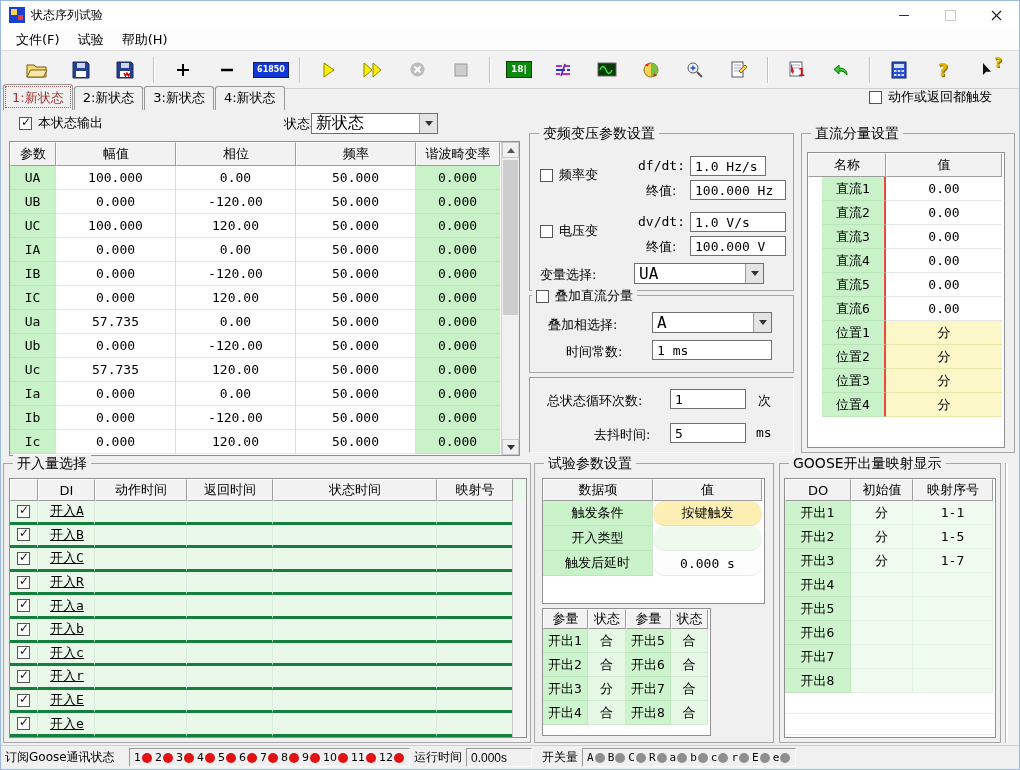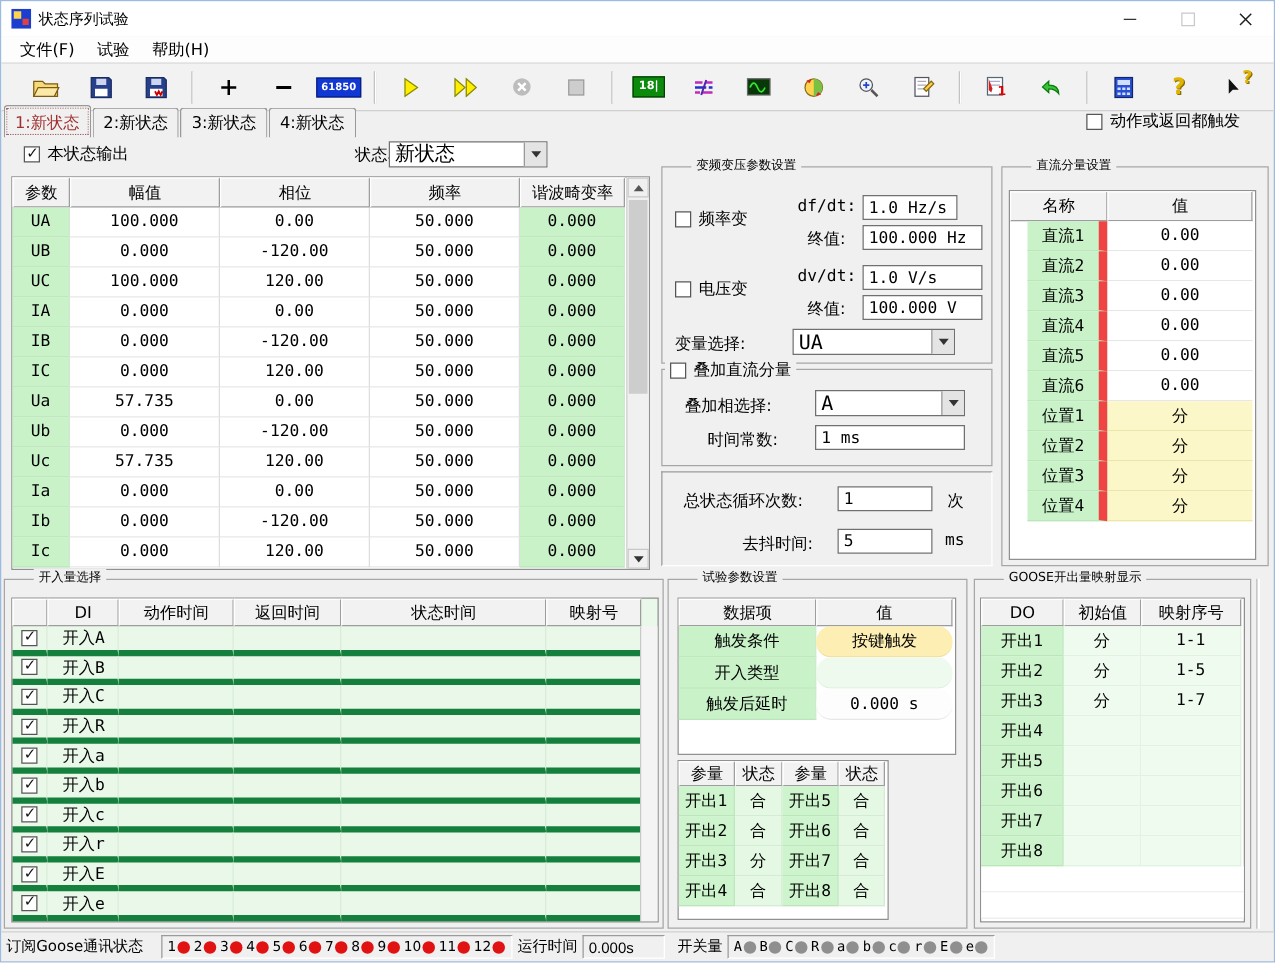--- a/index.html
+++ b/index.html
@@ -66,21 +66,21 @@
     display:flex;align-items:center;justify-content:center;flex:none;}
   .tri-down{width:0;height:0;border-left:4px solid transparent;border-right:4px solid transparent;
     border-top:5px solid #333;}
   .tri-up{width:0;height:0;border-left:4px solid transparent;border-right:4px solid transparent;
     border-bottom:5px solid #555;}
   .tin{position:absolute;height:20px;background:#fff;border:1px solid #707070;box-sizing:border-box;
     font-family:"DejaVu Sans Mono",monospace;font-size:13px;padding:0 0 0 4px;color:#000;}
 
   
   .group{position:absolute;border:1px solid #a6a6a6;box-sizing:border-box;}
-  .group-title{position:absolute;top:-9px;left:23px;background:#f0f0f0;padding:0 4px;font-size:10px;white-space:nowrap;}
+  .group-title{position:absolute;top:-9px;left:9px;background:#f0f0f0;padding:0 4px;font-size:14px;white-space:nowrap;}
   .group-title-cb{position:absolute;top:-9px;left:2px;background:#f0f0f0;padding:0 4px;}
 
   
   .hcell{background:#f2f2f2;border:1px solid;border-color:#fff #9d9d9d #9d9d9d #fff;
     box-sizing:border-box;display:flex;align-items:center;justify-content:center;font-size:13px;}
   .cell{box-sizing:border-box;display:flex;align-items:center;justify-content:center;
     font-size:13px;overflow:hidden;white-space:nowrap;}
 
   
   .ptable{position:absolute;left:8px;top:140px;width:509px;height:313px;
@@ -102,32 +102,32 @@
   .g-overlay{left:528px;top:294px;width:265px;height:78px;}
   .loop-panel{position:absolute;left:528px;top:376px;width:265px;height:76px;
     border:1px solid;border-color:#9a9a9a #fff #fff #9a9a9a;box-sizing:border-box;}
   .flabel{position:absolute;font-size:13px;white-space:nowrap;}
 
   
   .g-dc{left:800px;top:132px;width:214px;height:320px;}
   .dctable{position:absolute;left:5px;top:18px;width:196px;height:294px;border:1px solid #909090;
     background:#fff;}
   .dchead,.dcrow{display:grid;grid-template-columns:78px 116px;height:24px;}
-  .dc-name{background:#c9f2c9;border-right:7px solid #ef4444;border-bottom:1px solid #bce5bc;margin-left:14px;}
+  .dc-name{background:#c9f2c9;border-right:2px solid #ef4444;border-bottom:1px solid #bce5bc;margin-left:14px;}
   .dc-val{background:#fff;border-bottom:1px solid #e7e7e7;}
   .dc-val.yellow{background:#fbf7c8;border-bottom:1px solid #ece5a8;}
 
   
   .g-di{left:2px;top:462px;width:528px;height:280px;}
   .ditable{position:absolute;left:5px;top:14px;width:516px;height:258px;border:1px solid #909090;background:#e9f8e9;}
   .dihead,.dirow{display:grid;grid-template-columns:28px 57px 92px 86px 164px 76px;}
   .dihead{height:22px;}
   .dibody{position:absolute;left:0;top:22px;right:13px;bottom:0;display:grid;grid-auto-rows:1fr;}
   .dirow{height:auto;}
-  .dicell{border-right:1px solid #d9ecd9;border-bottom:5px solid #15803d;}
+  .dicell{border-right:1px solid #d9ecd9;border-bottom:3px solid #15803d;text-decoration:underline;}
   .di-label{justify-content:flex-start;padding-left:12px;}
   .di-scrollstrip{position:absolute;right:0;top:22px;bottom:0;width:13px;background:#f4f4f4;
     border-left:1px solid #c9c9c9;}
 
   
   .g-test{left:533px;top:462px;width:240px;height:280px;}
   .ttable1{position:absolute;left:7px;top:14px;width:221px;height:124px;border:1px solid #909090;background:#fff;}
   .t1head,.t1row{display:grid;grid-template-columns:110px 109px;}
   .t1head{height:22px;}
   .t1row{height:25px;}

